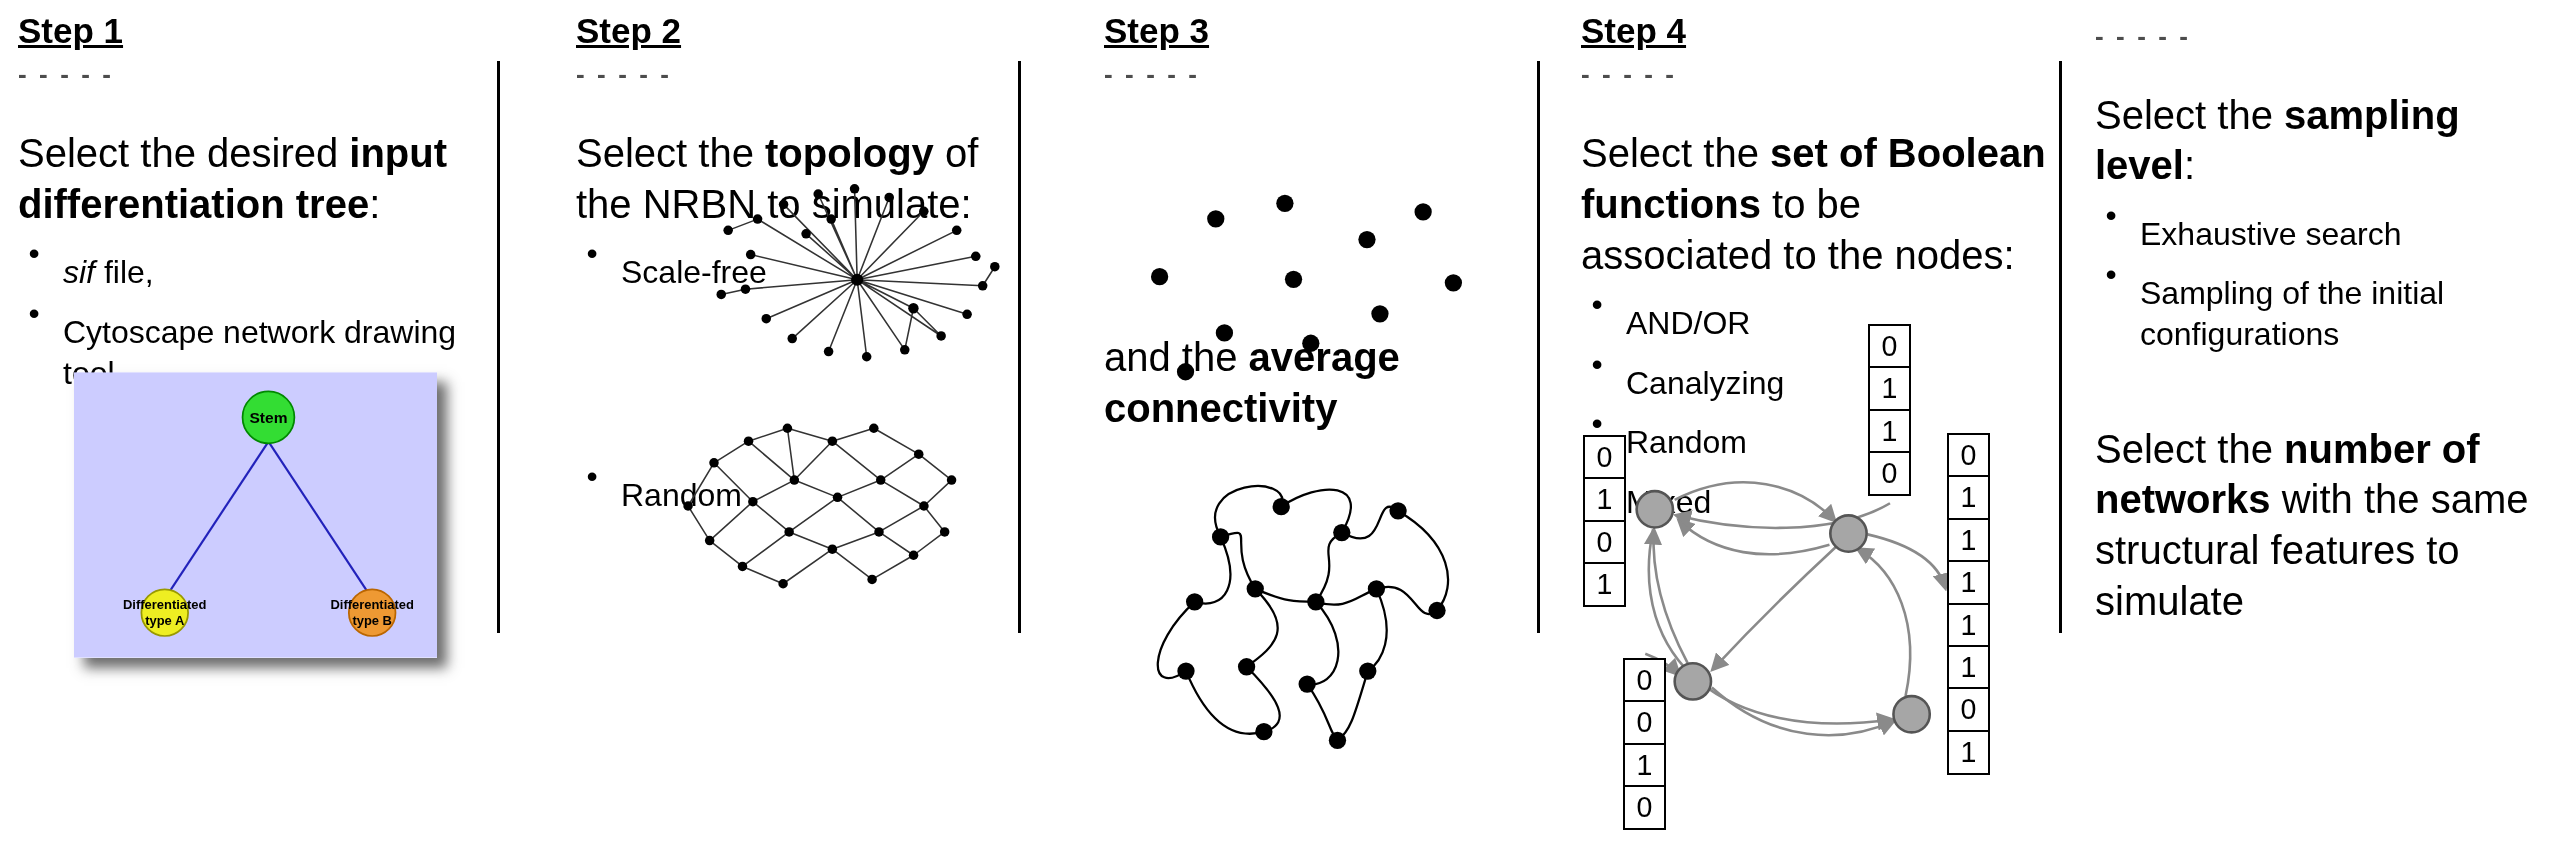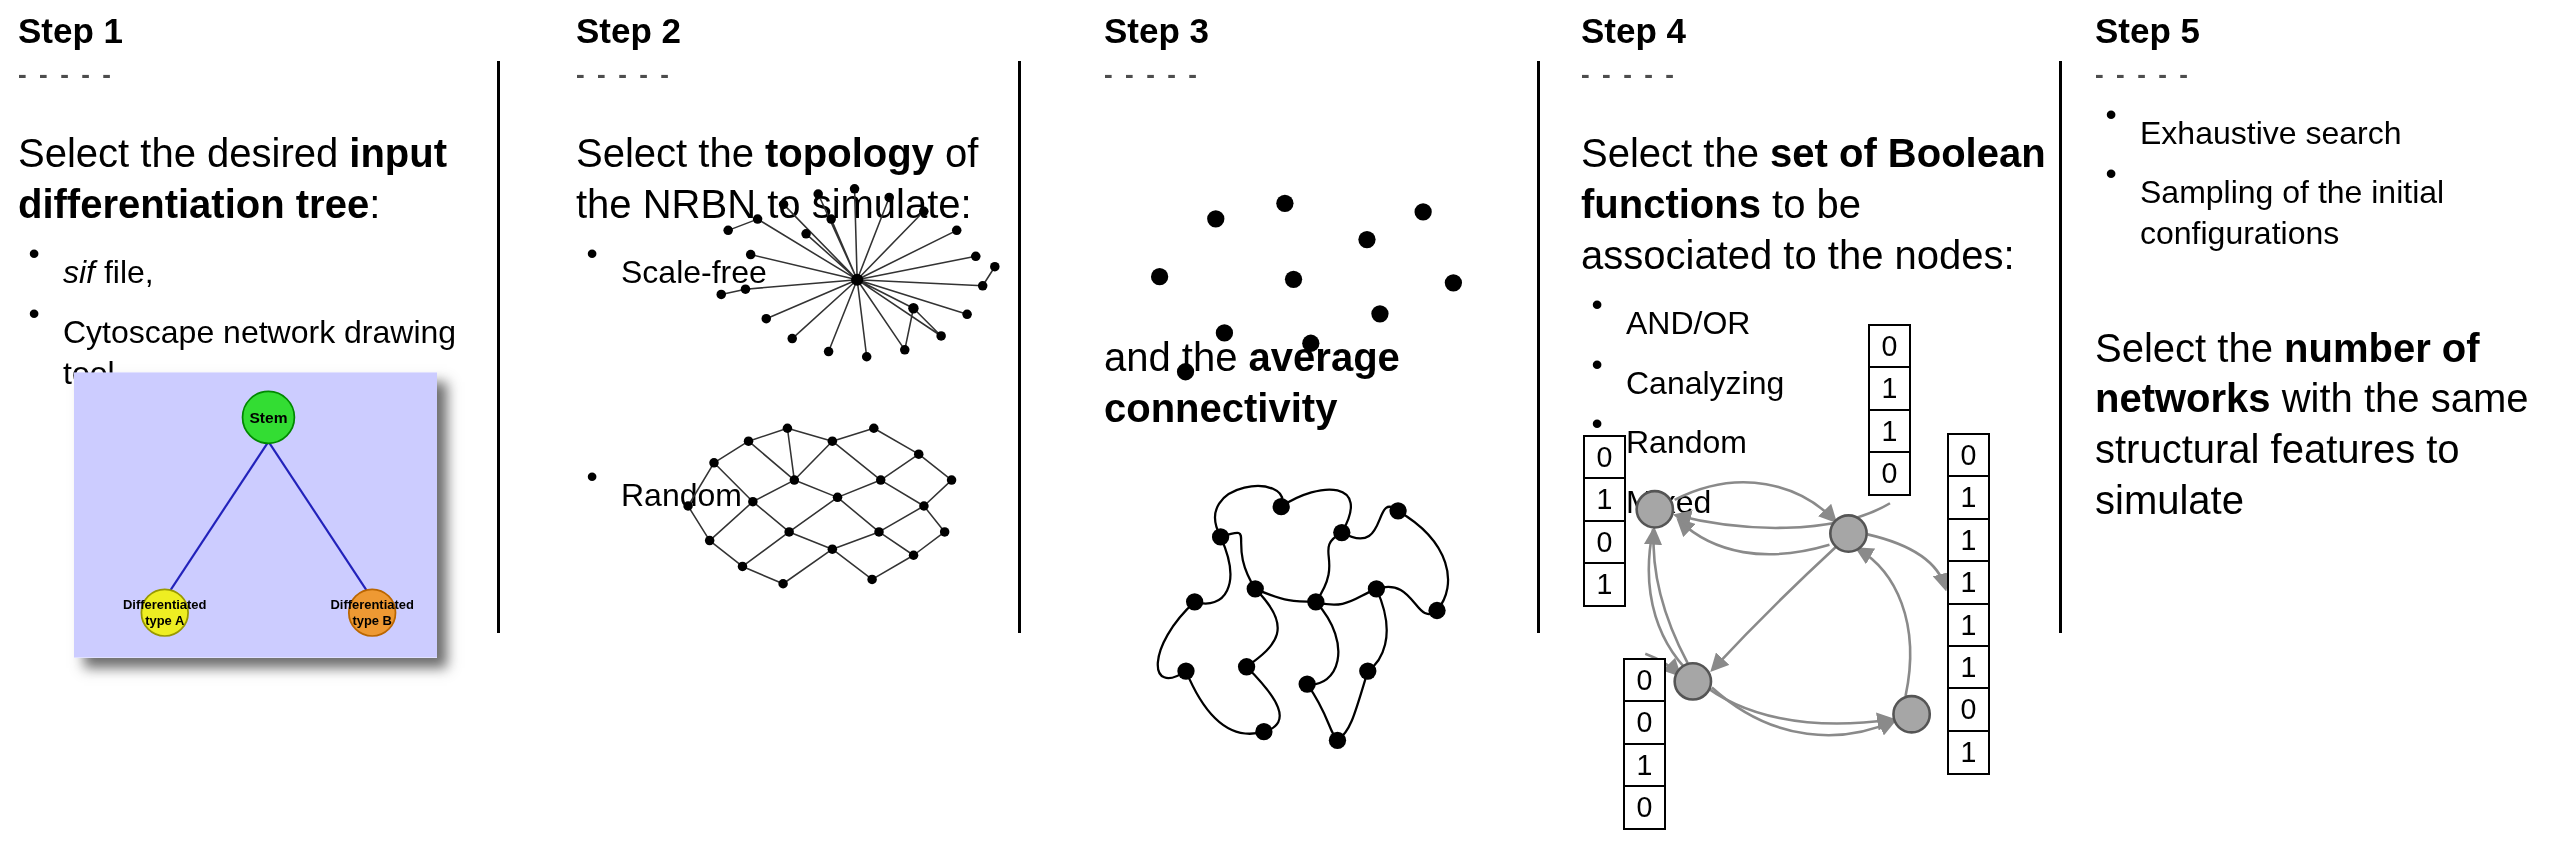--- a/index.html
+++ b/index.html
@@ -7,21 +7,21 @@
     width:2576px; height:851px;
     background:#ffffff;
     font-family:"Liberation Sans", sans-serif;
     color:#000;
   }
   .canvas { position:relative; width:2576px; height:851px; overflow:hidden; background:#fff; }
 
   .divider { position:absolute; width:2.6px; top:61px; height:572px; background:#000; }
 
   .col { position:absolute; top:12px; }
-  .step-title { font-size:35px; font-weight:bold; line-height:1.1; }
+  .step-title { font-size:35px; font-weight:bold; line-height:1.1;text-decoration:underline; }
   .dashes { margin-top:8.7px; font-size:26px; font-weight:bold; color:#4d4d4d; letter-spacing:2.6px; }
   .intro, .mid, .second { font-size:40px; line-height:1.27; margin-top:38px; }
   .mid { margin-top:242px; }
   .second { margin-top:69px; }
   .bullets { margin-top:3.5px; }
   .bullet { display:flex; font-size:32px; line-height:1.27; }
   .bullet .marker { flex:0 0 45px; padding-left:10.4px; }
   .bullet .btext { flex:1;margin-top:19px; }
   .gap-lg { margin-top:163px; }
 
@@ -275,22 +275,22 @@
     <div class="tcell">1</div>
     <div class="tcell">1</div>
     <div class="tcell">1</div>
     <div class="tcell">1</div>
     <div class="tcell">1</div>
     <div class="tcell">0</div>
     <div class="tcell">1</div>
   </div>
 
   <section class="col" style="left:2095px; width:472px">
-    <h2 class="step-title">Step 5</h2>
-    <div class="dashes">- - - - -</div>
+    <div class="dashes">- - - - -</div>
+    <p class="intro"><span>Select the </span><b>sampling level</b><span>:</span></p>
     <div class="bullets">
       <div class="bullet">
         <span class="marker">•</span>
         <span class="btext">Exhaustive search</span>
       </div>
       <div class="bullet">
         <span class="marker">•</span>
         <span class="btext">Sampling of the initial configurations</span>
       </div>
     </div>

